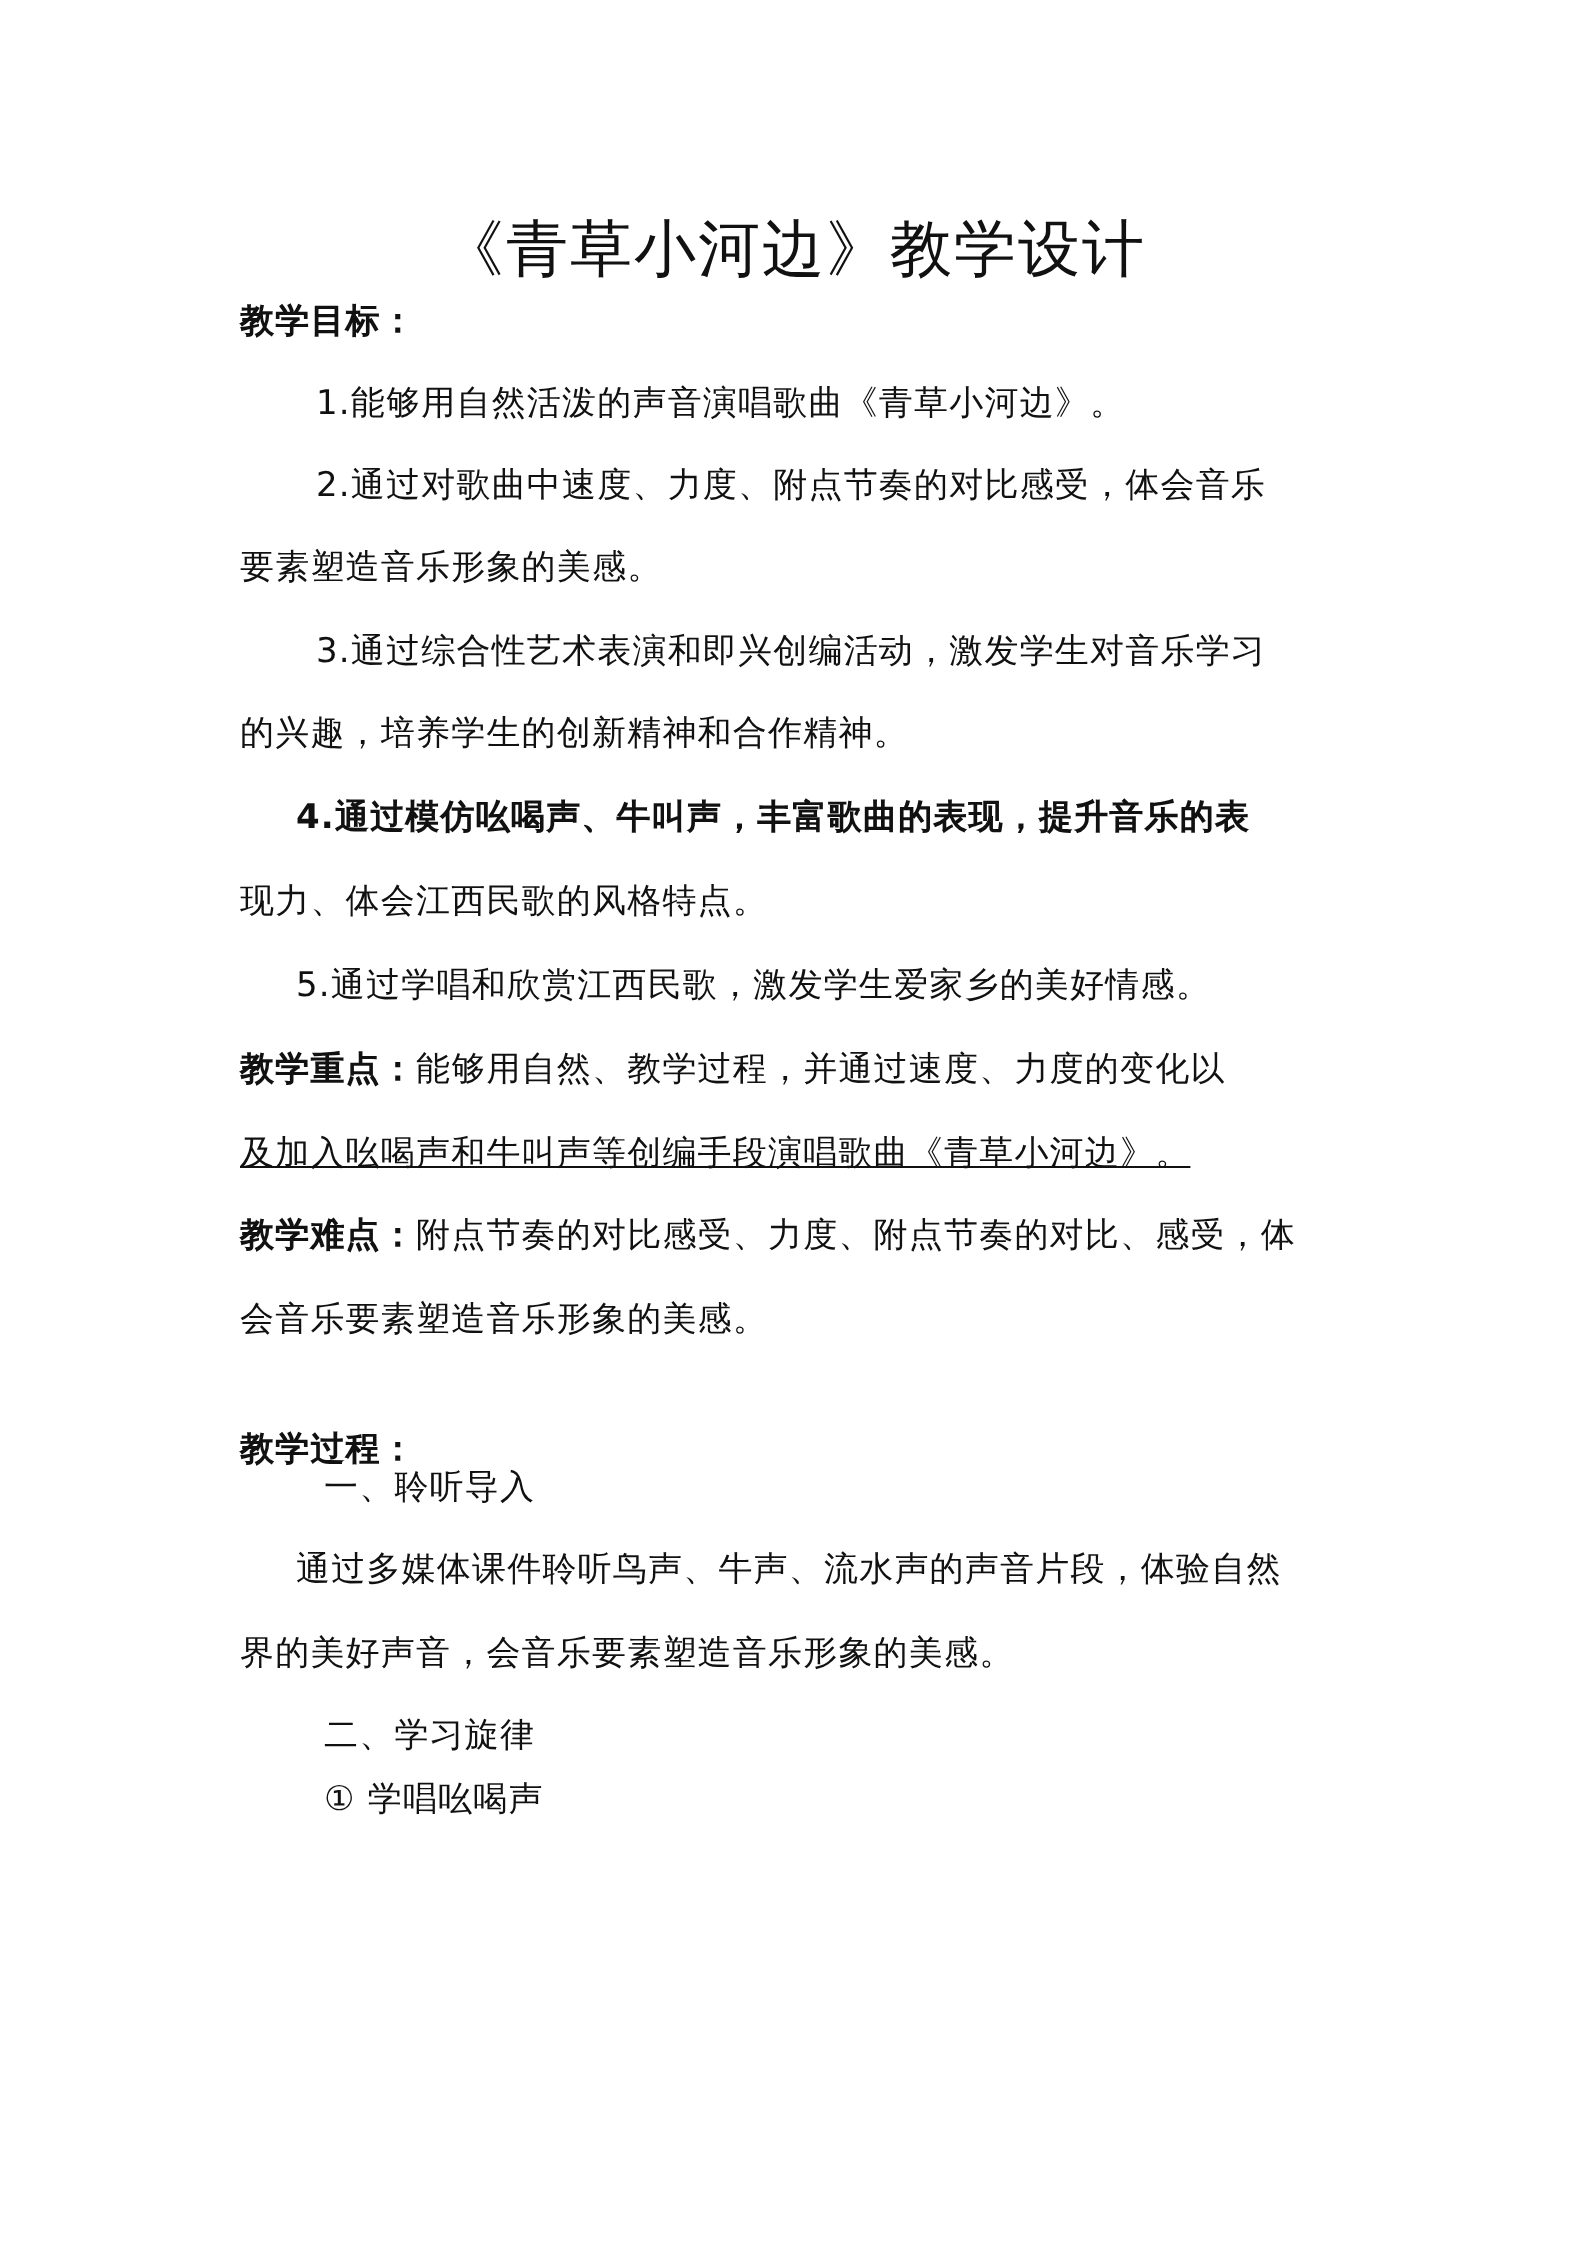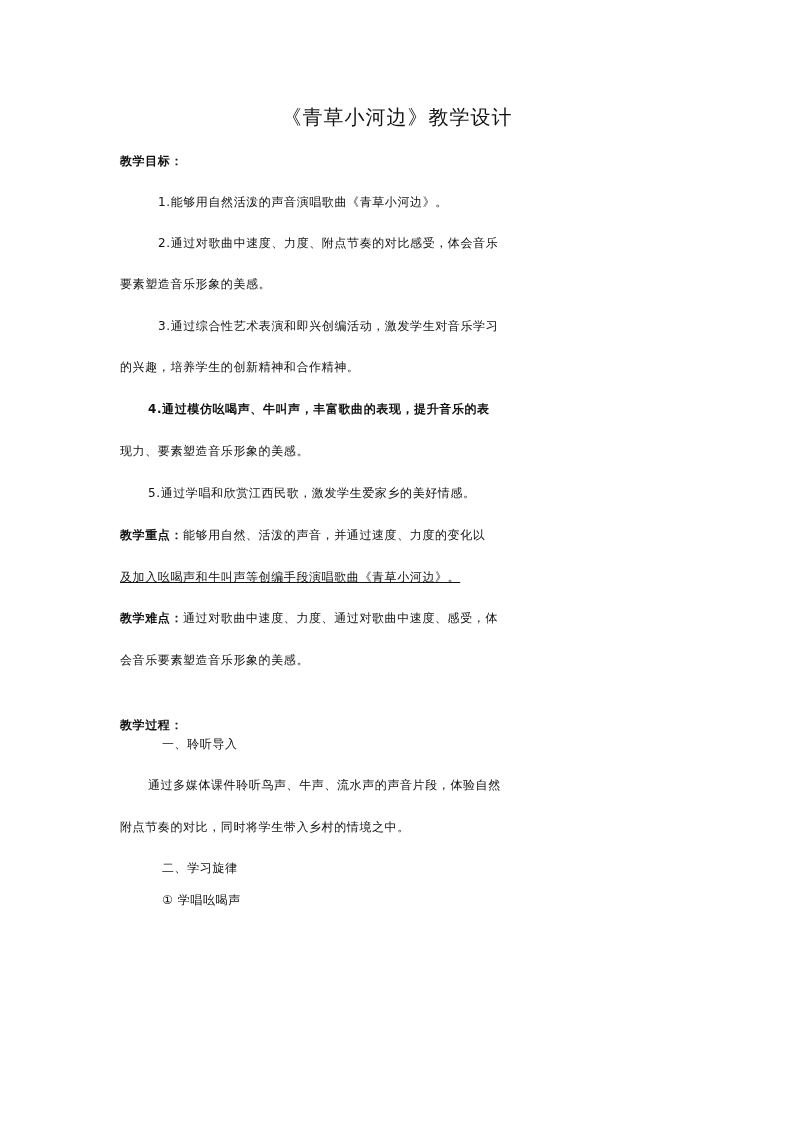--- a/index.html
+++ b/index.html
@@ -1,53 +1,53 @@
 <!DOCTYPE html>
 <html><head>
 <meta charset="utf-8">
 <style>
   html, body { margin:0; padding:0; background:#ffffff; }
   body { width:794px; height:1123px; position:relative; overflow:hidden;
          font-family:"DejaVu Sans", "Liberation Sans", sans-serif; color:#111; }
-  .line { position:absolute; left:120px; white-space:nowrap; font-size:12px; line-height:22px; letter-spacing:0.6px; }
-  .title { position:absolute; left:0; width:794px; text-align:center; top:104px; font-size:20px; letter-spacing:1px; }
+  .line { position:absolute; left:120px; white-space:nowrap; font-size:17px; line-height:22px; letter-spacing:0.6px; }
+  .title { position:absolute; left:0; width:794px; text-align:center; top:104px; font-size:31px; letter-spacing:1px; }
   .b { font-weight:bold; }
 </style>
 </head>
 <body>
 
 <div>
   <div class="title">《青草小河边》教学设计</div>
 
   <div class="line b" style="top:150px;">教学目标：</div>
 
   <div class="line" style="top:191px; left:158px;text-align:center;">1.能够用自然活泼的声音演唱歌曲《青草小河边》。</div>
 
   <div class="line" style="top:232px; left:158px;">2.通过对歌曲中速度、力度、附点节奏的对比感受，体会音乐</div>
   <div class="line" style="top:273px;">要素塑造音乐形象的美感。</div>
 
   <div class="line" style="top:315px; left:158px;">3.通过综合性艺术表演和即兴创编活动，激发学生对音乐学习</div>
   <div class="line" style="top:356px;">的兴趣，培养学生的创新精神和合作精神。</div>
 
   <div class="line" style="top:398px; left:148px;font-weight:bold;">4.通过模仿吆喝声、牛叫声，丰富歌曲的表现，提升音乐的表</div>
-  <div class="line" style="top:440px;">现力、要素塑造音乐形象的美感。</div>
+  <div class="line" style="top:440px;">现力、体会江西民歌的风格特点。</div>
 
   <div class="line" style="top:482px; left:148px;">5.通过学唱和欣赏江西民歌，激发学生爱家乡的美好情感。</div>
 
   <div class="line" style="top:524px;">
-    <span class="b">教学重点：</span><span>能够用自然、活泼的声音，并通过速度、力度的变化以</span>
+    <span class="b">教学重点：</span><span>能够用自然、教学过程，并通过速度、力度的变化以</span>
   </div>
   <div class="line" style="top:566px;text-decoration:underline;">及加入吆喝声和牛叫声等创编手段演唱歌曲《青草小河边》。</div>
 
   <div class="line" style="top:607px;">
-    <span class="b">教学难点：</span><span>通过对歌曲中速度、力度、通过对歌曲中速度、感受，体</span>
+    <span class="b">教学难点：</span><span>附点节奏的对比感受、力度、附点节奏的对比、感受，体</span>
   </div>
   <div class="line" style="top:649px;">会音乐要素塑造音乐形象的美感。</div>
 
   <div class="line b" style="top:714px;">教学过程：</div>
 
   <div class="line" style="top:733px; left:162px;">一、聆听导入</div>
   <div class="line" style="top:774px; left:148px;">通过多媒体课件聆听鸟声、牛声、流水声的声音片段，体验自然</div>
-  <div class="line" style="top:816px;">附点节奏的对比，同时将学生带入乡村的情境之中。</div>
+  <div class="line" style="top:816px;">界的美好声音，会音乐要素塑造音乐形象的美感。</div>
 
   <div class="line" style="top:857px; left:162px;">二、学习旋律</div>
   <div class="line" style="top:889px; left:162px;">① 学唱吆喝声</div>
 </div>
 
 </body></html>

